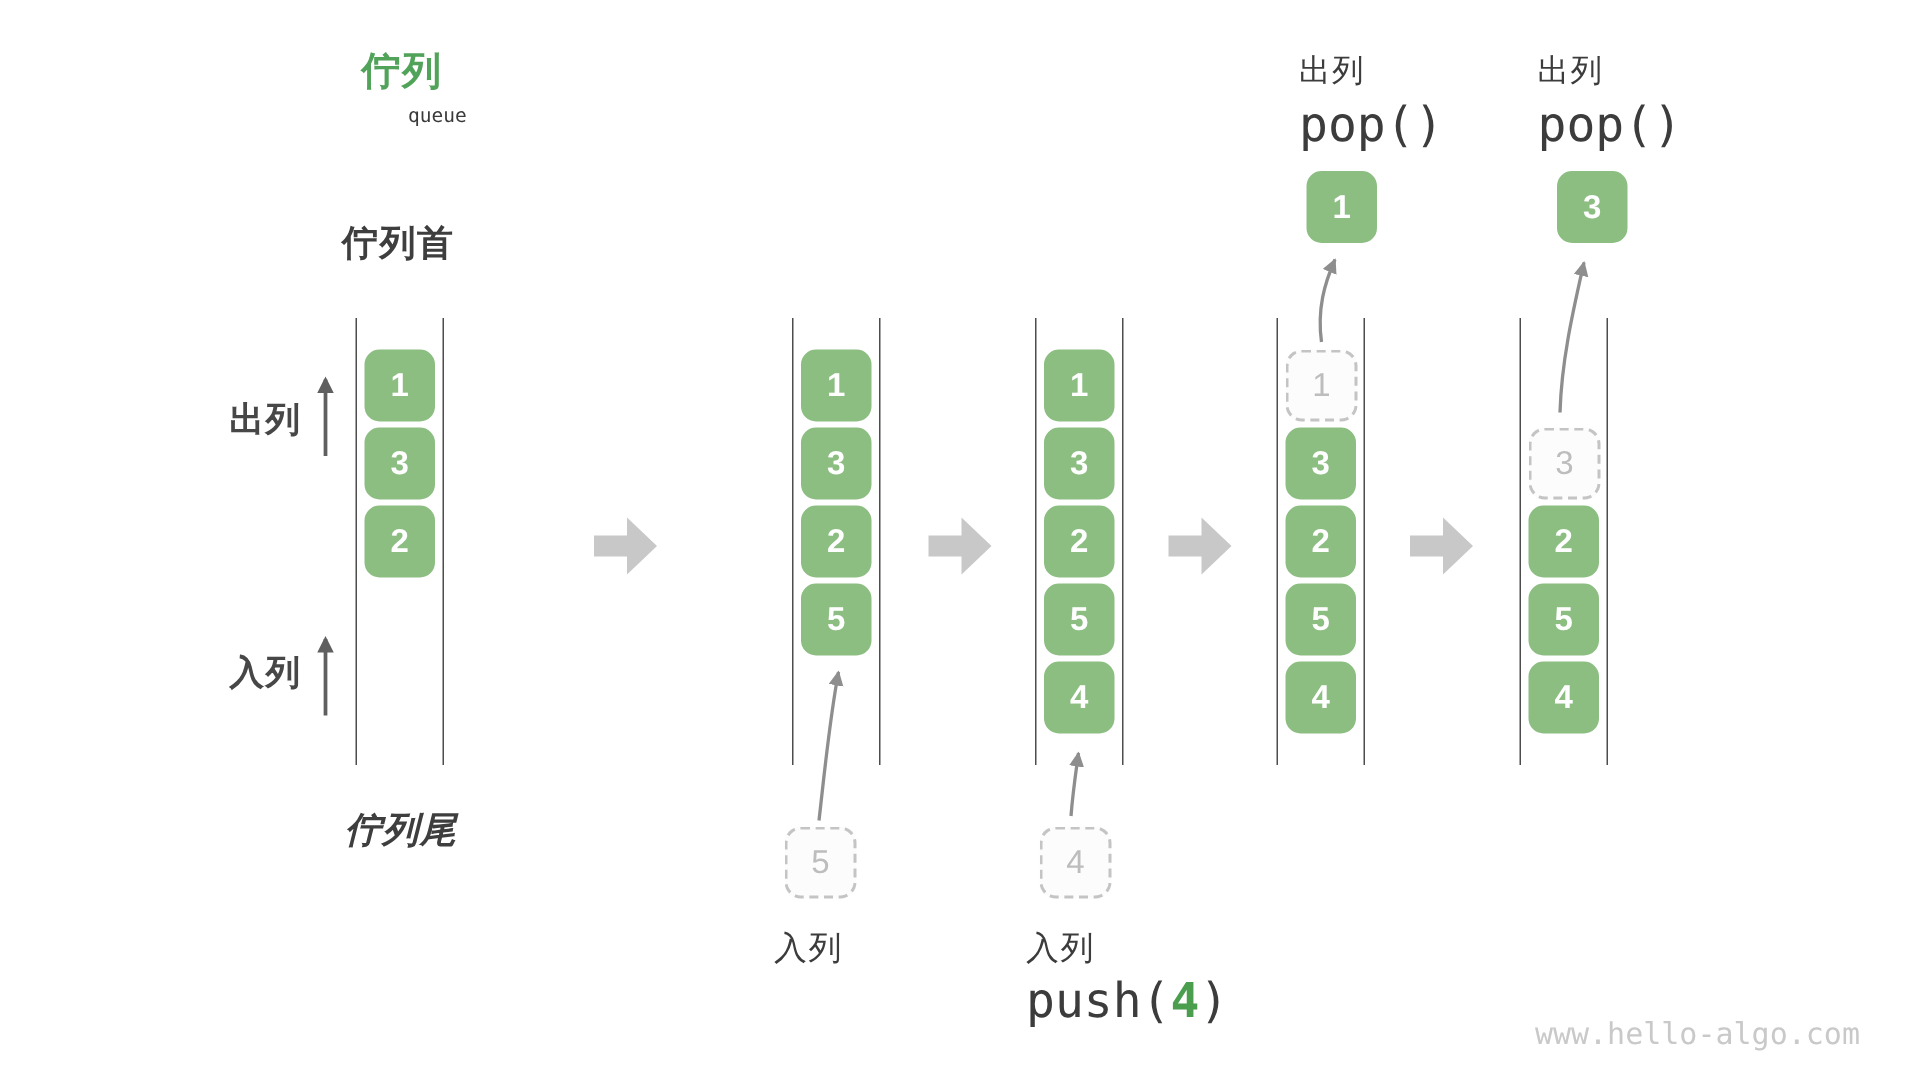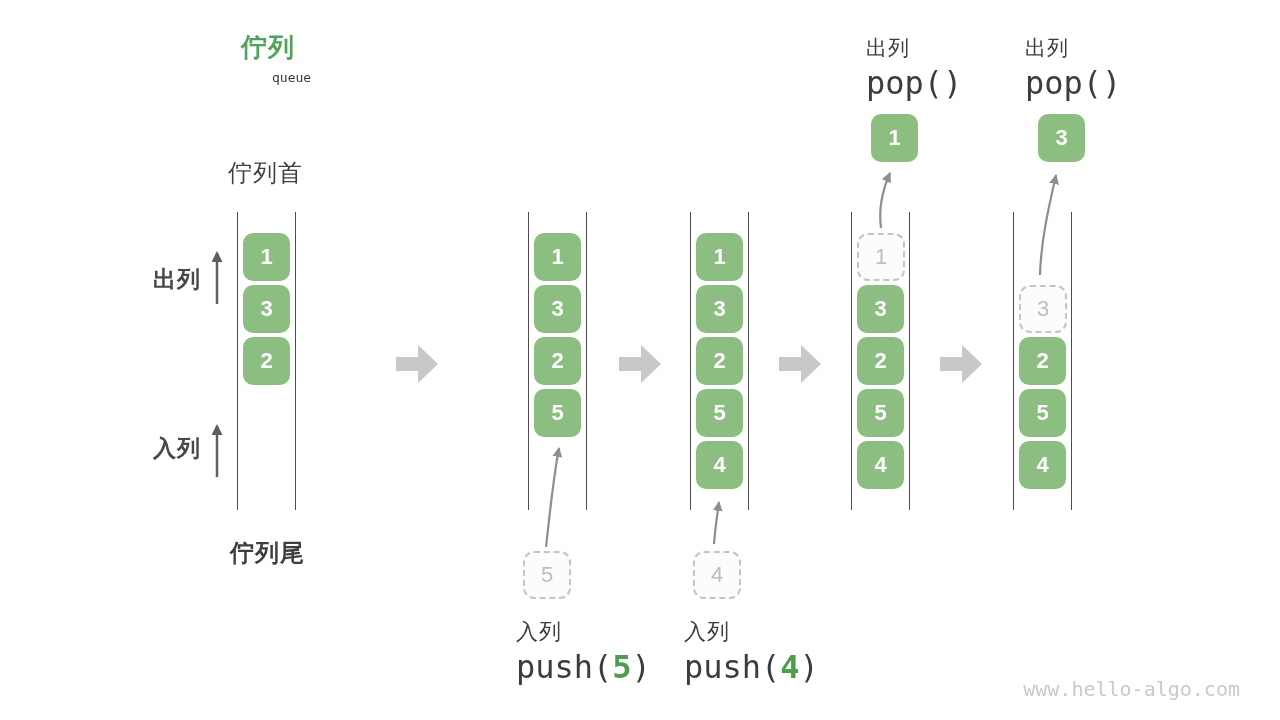--- a/index.html
+++ b/index.html
@@ -3,22 +3,22 @@
 <meta charset="utf-8">
 <style>
   html,body{margin:0;padding:0;background:#fff;}
   #stage{
     position:relative;width:1280px;height:720px;background:#ffffff;overflow:hidden;
     font-family:"Liberation Sans","DejaVu Sans",sans-serif;color:#3c3c3c;
   }
   .abs{position:absolute;}
   #title{left:241px;top:30px;font-size:26px;font-weight:bold;color:#52a35a;letter-spacing:1px;}
   #subtitle{left:236px;top:70px;font-family:"DejaVu Sans Mono",monospace;font-size:13px;color:#3a3a3a;margin-left:36px;}
-  #front-label{left:228px;top:157px;font-size:24px;font-weight:normal;color:#3e3e3e;letter-spacing:1px;}
-  #rear-label{left:230px;top:537px;font-size:24px;font-weight:bold;color:#3e3e3e;letter-spacing:1px;}
+  #front-label{left:228px;top:146px;font-size:24px;font-weight:bold;color:#3e3e3e;letter-spacing:1px;}
+  #rear-label{left:230px;top:537px;font-size:24px;font-weight:bold;color:#3e3e3e;letter-spacing:1px;font-style:italic;}
   .side-label{font-size:23px;font-weight:bold;color:#474747;letter-spacing:1px;}
   #dequeue-label{left:153px;top:264px;}
   #enqueue-label{left:153px;top:433px;}
   .wall{
     position:absolute;top:212px;width:57px;height:298px;
     border-left:1.5px solid #4d4d4d;border-right:1.5px solid #4d4d4d;
   }
   .qbox{
     position:absolute;width:47px;height:48px;border-radius:10px;background:#8cbe82;
     color:#ffffff;font-weight:bold;font-size:22px;
@@ -79,21 +79,20 @@
       <div class="qbox" style="left: 243px; top: 285px;">3</div>
       <div class="qbox" style="left: 243px; top: 337px;">2</div>
       <div class="wall" style="left: 528px;"></div>
       <div class="qbox" style="left: 534px; top: 233px;">1</div>
       <div class="qbox" style="left: 534px; top: 285px;">3</div>
       <div class="qbox" style="left: 534px; top: 337px;">2</div>
       <div class="qbox" style="left: 534px; top: 389px;">5</div>
       <div class="qbox ghost" style="left: 523px; top: 551px;">5</div>
       <div class="cap-b" style="left: 516px;">
         <div class="cap-label">入列</div>
-        <div class="cap-code"><span>push(</span><span class="arg">5</span><span>)</span></div>
       </div>
       <div class="wall" style="left: 690px;"></div>
       <div class="qbox" style="left: 696px; top: 233px;">1</div>
       <div class="qbox" style="left: 696px; top: 285px;">3</div>
       <div class="qbox" style="left: 696px; top: 337px;">2</div>
       <div class="qbox" style="left: 696px; top: 389px;">5</div>
       <div class="qbox" style="left: 696px; top: 441px;">4</div>
       <div class="qbox ghost" style="left: 693px; top: 551px;">4</div>
       <div class="cap-b" style="left: 684px;">
         <div class="cap-label">入列</div>

